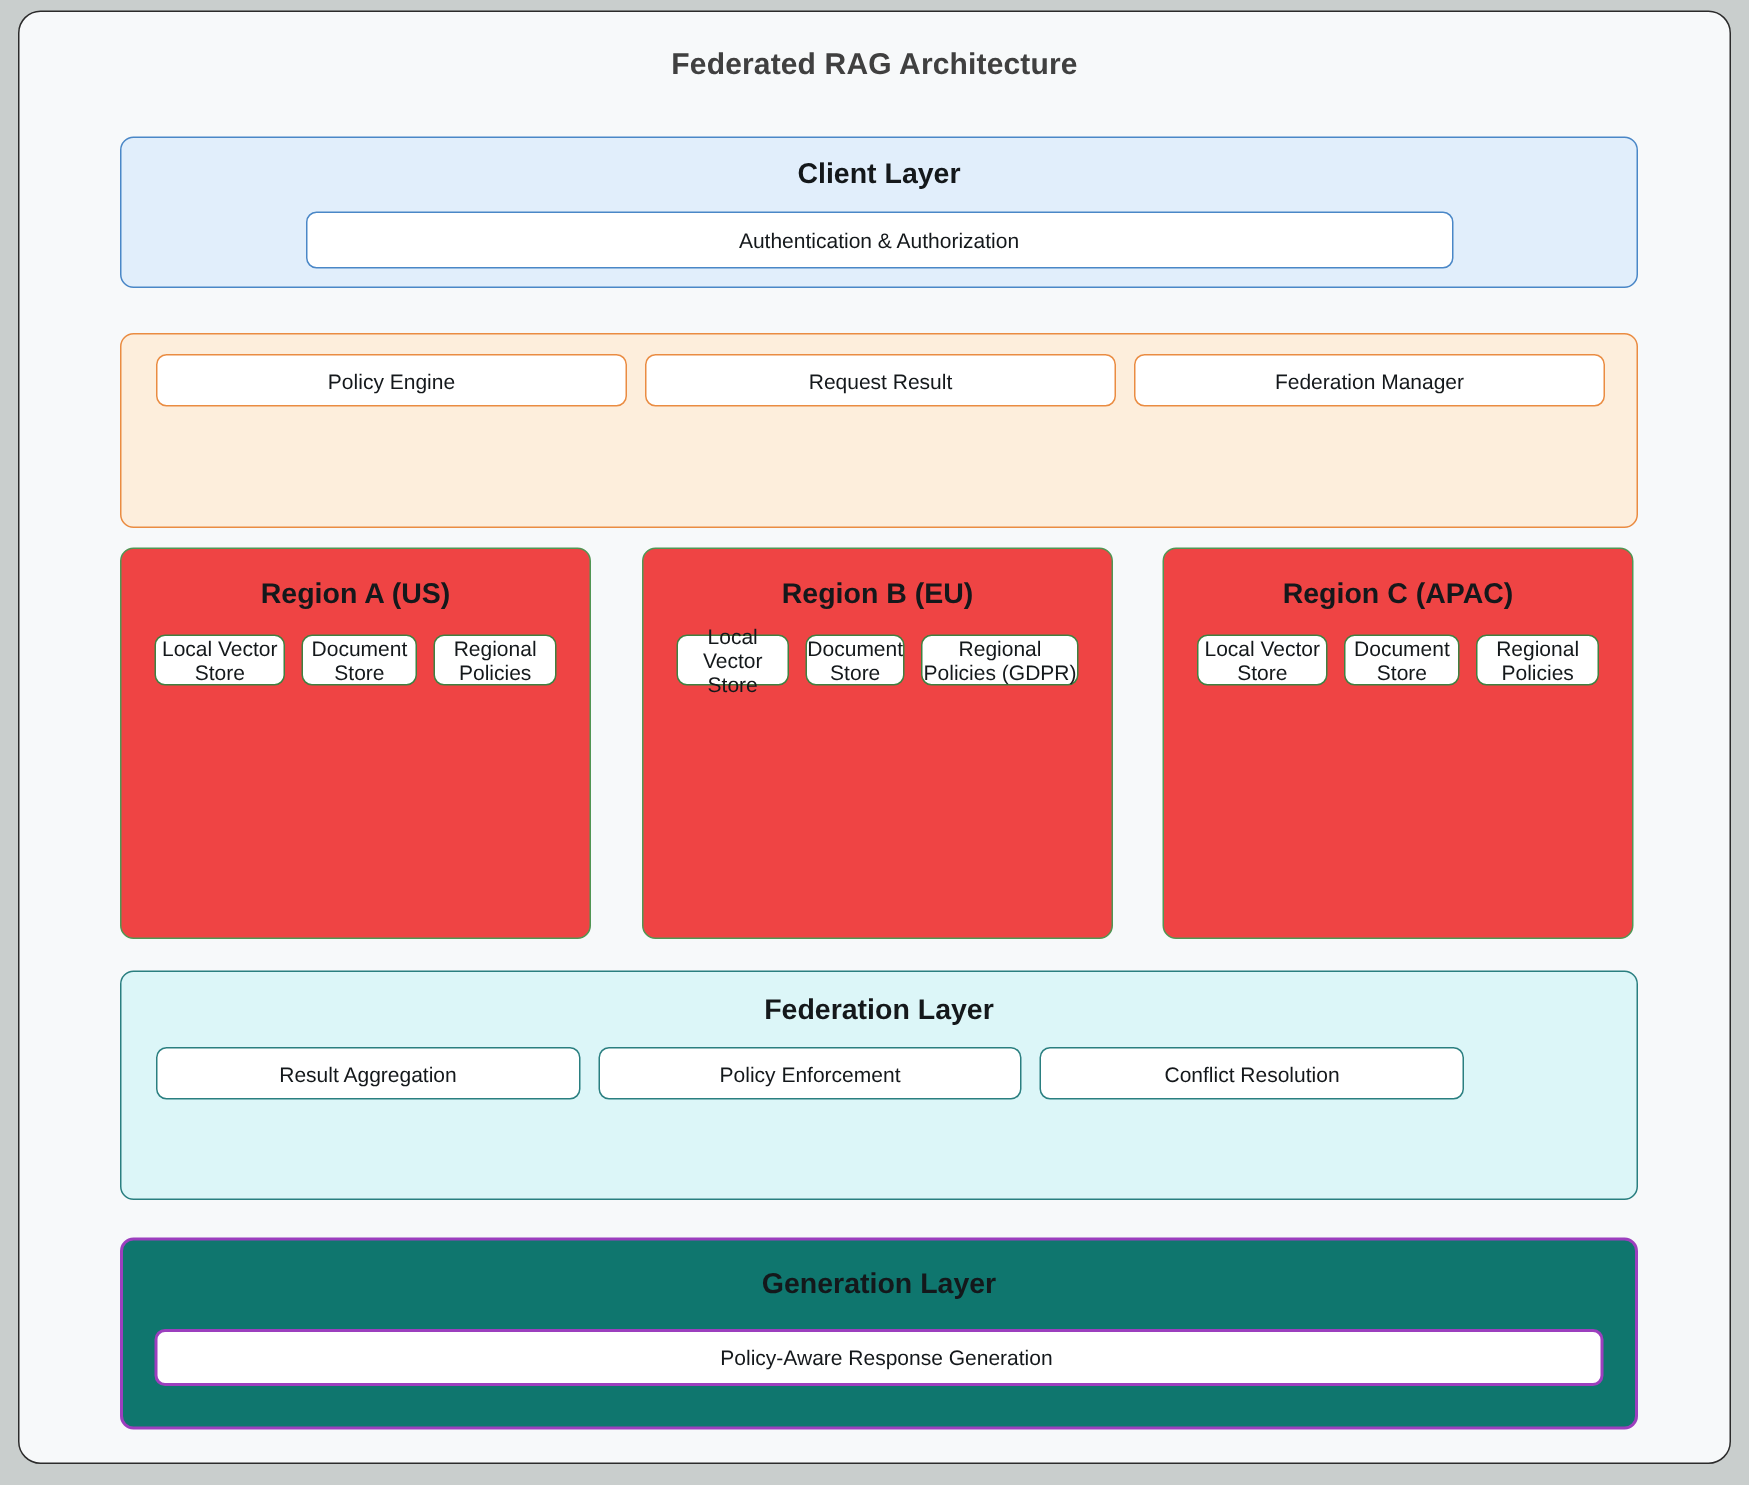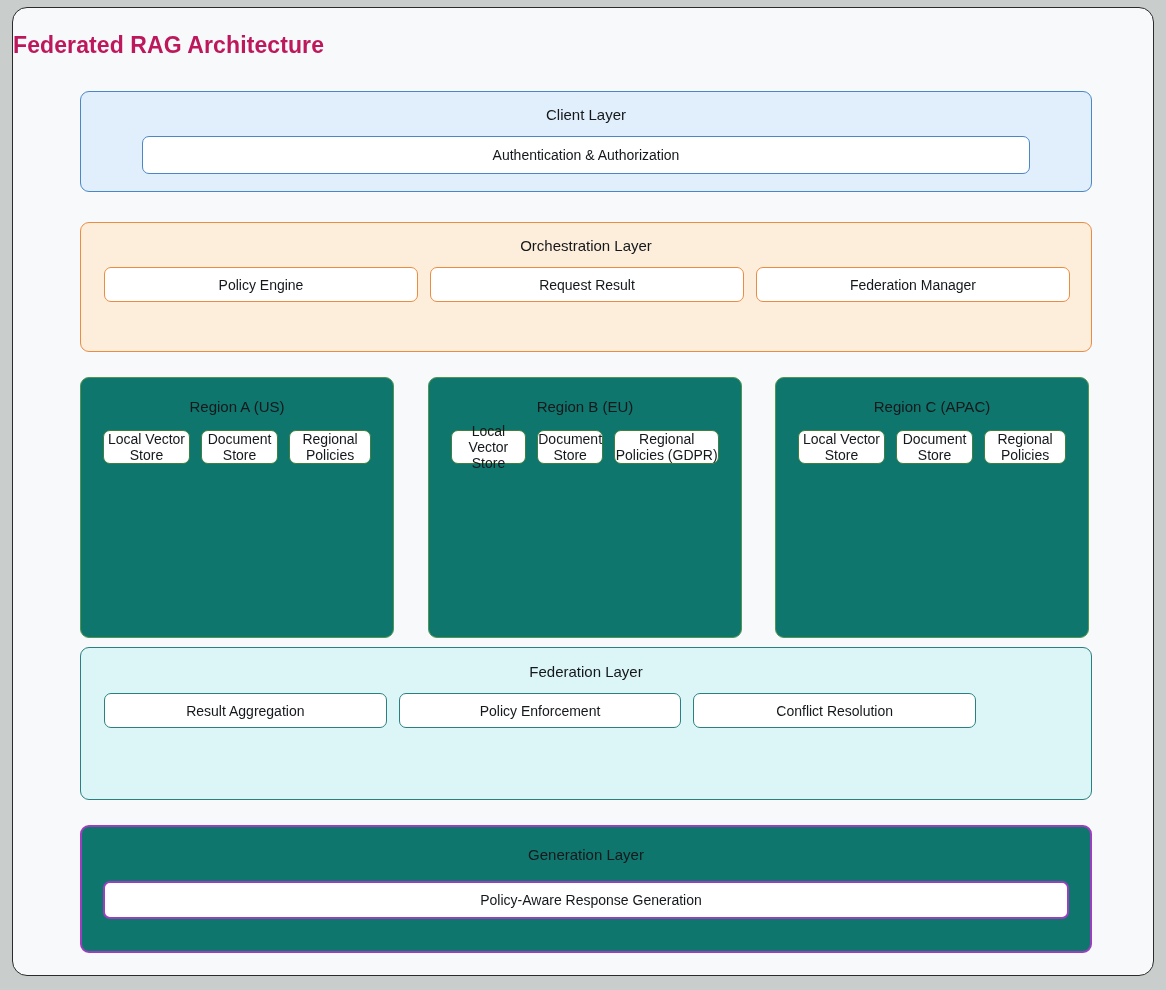--- a/index.html
+++ b/index.html
@@ -20,38 +20,38 @@
     top: 7px;
     width: 1142px;
     height: 969px;
     box-sizing: border-box;
     background: #f7f9fa;
     border: 1.6px solid #2b2b2b;
     border-radius: 15px;
   }
 
   #diagram-title {
-    text-align: left;
-    font-size: 23px;
+    text-align: center;
+    font-size: 20px;
     font-weight: bold;
-    color: #be185d;
+    color: #404040;
     margin-top: 24px;
     letter-spacing: 0.1px;
   }
 
   .layer {
     position: absolute;
     box-sizing: border-box;
     border-radius: 9px;
   }
 
   .layer-title {
     text-align: center;
-    font-size: 15px;
-    font-weight: normal;
+    font-size: 19px;
+    font-weight: bold;
     color: #14181b;
   }
 
   .box-row {
     display: flex;
     gap: 12px;
   }
 
   .node-box {
     box-sizing: border-box;
@@ -71,21 +71,21 @@
     top: 83px;
     width: 1012px;
     height: 101px;
     background: #e1eefb;
     border: 1.6px solid #4a87c7;
   }
   #client-layer .layer-title { margin-top: 14px; }
   #client-layer .node-box {
     border: 1.6px solid #4a87c7;
     height: 38px;
-    width: 888px;
+    width: 765px;
     margin: 13px auto 5px auto;
   }
 
   
   #orchestration-layer {
     left: 67px;
     top: 214px;
     width: 1012px;
     height: 130px;
     background: #fdeedc;
@@ -103,24 +103,23 @@
     flex: 1 1 0;
   }
 
   
   .region-panel {
     position: absolute;
     top: 357px;
     width: 314px;
     height: 261px;
     box-sizing: border-box;
-    background: #0f766e;
+    background: #ef4444;
     border: 1.6px solid #519653;
     border-radius: 9px;
-    margin-top: 12px;
   }
   #region-panel-0 { left: 67px; }
   #region-panel-1 { left: 415px; }
   #region-panel-2 { left: 762px; }
   .region-panel .layer-title { margin-top: 20px; }
   .region-panel .region-nodes {
     margin: 15px auto 0 auto;
     width: 268px;
     display: flex;
     flex-direction: row;
@@ -175,21 +174,20 @@
 <div id="diagram-card">
 
   <div id="diagram-title">Federated RAG Architecture</div>
 
   <div class="layer" id="client-layer">
     <div class="layer-title">Client Layer</div>
     <div class="node-box">Authentication &amp; Authorization</div>
   </div>
 
   <div class="layer" id="orchestration-layer">
-    <div class="layer-title">Orchestration Layer</div>
     <div class="box-row">
       <div class="node-box">Policy Engine</div>
       <div class="node-box">Request Result</div>
       <div class="node-box">Federation Manager</div>
     </div>
   </div>
 
   <div class="region-panel" id="region-panel-0">
     <div class="layer-title">Region A (US)</div>
     <div class="region-nodes">

